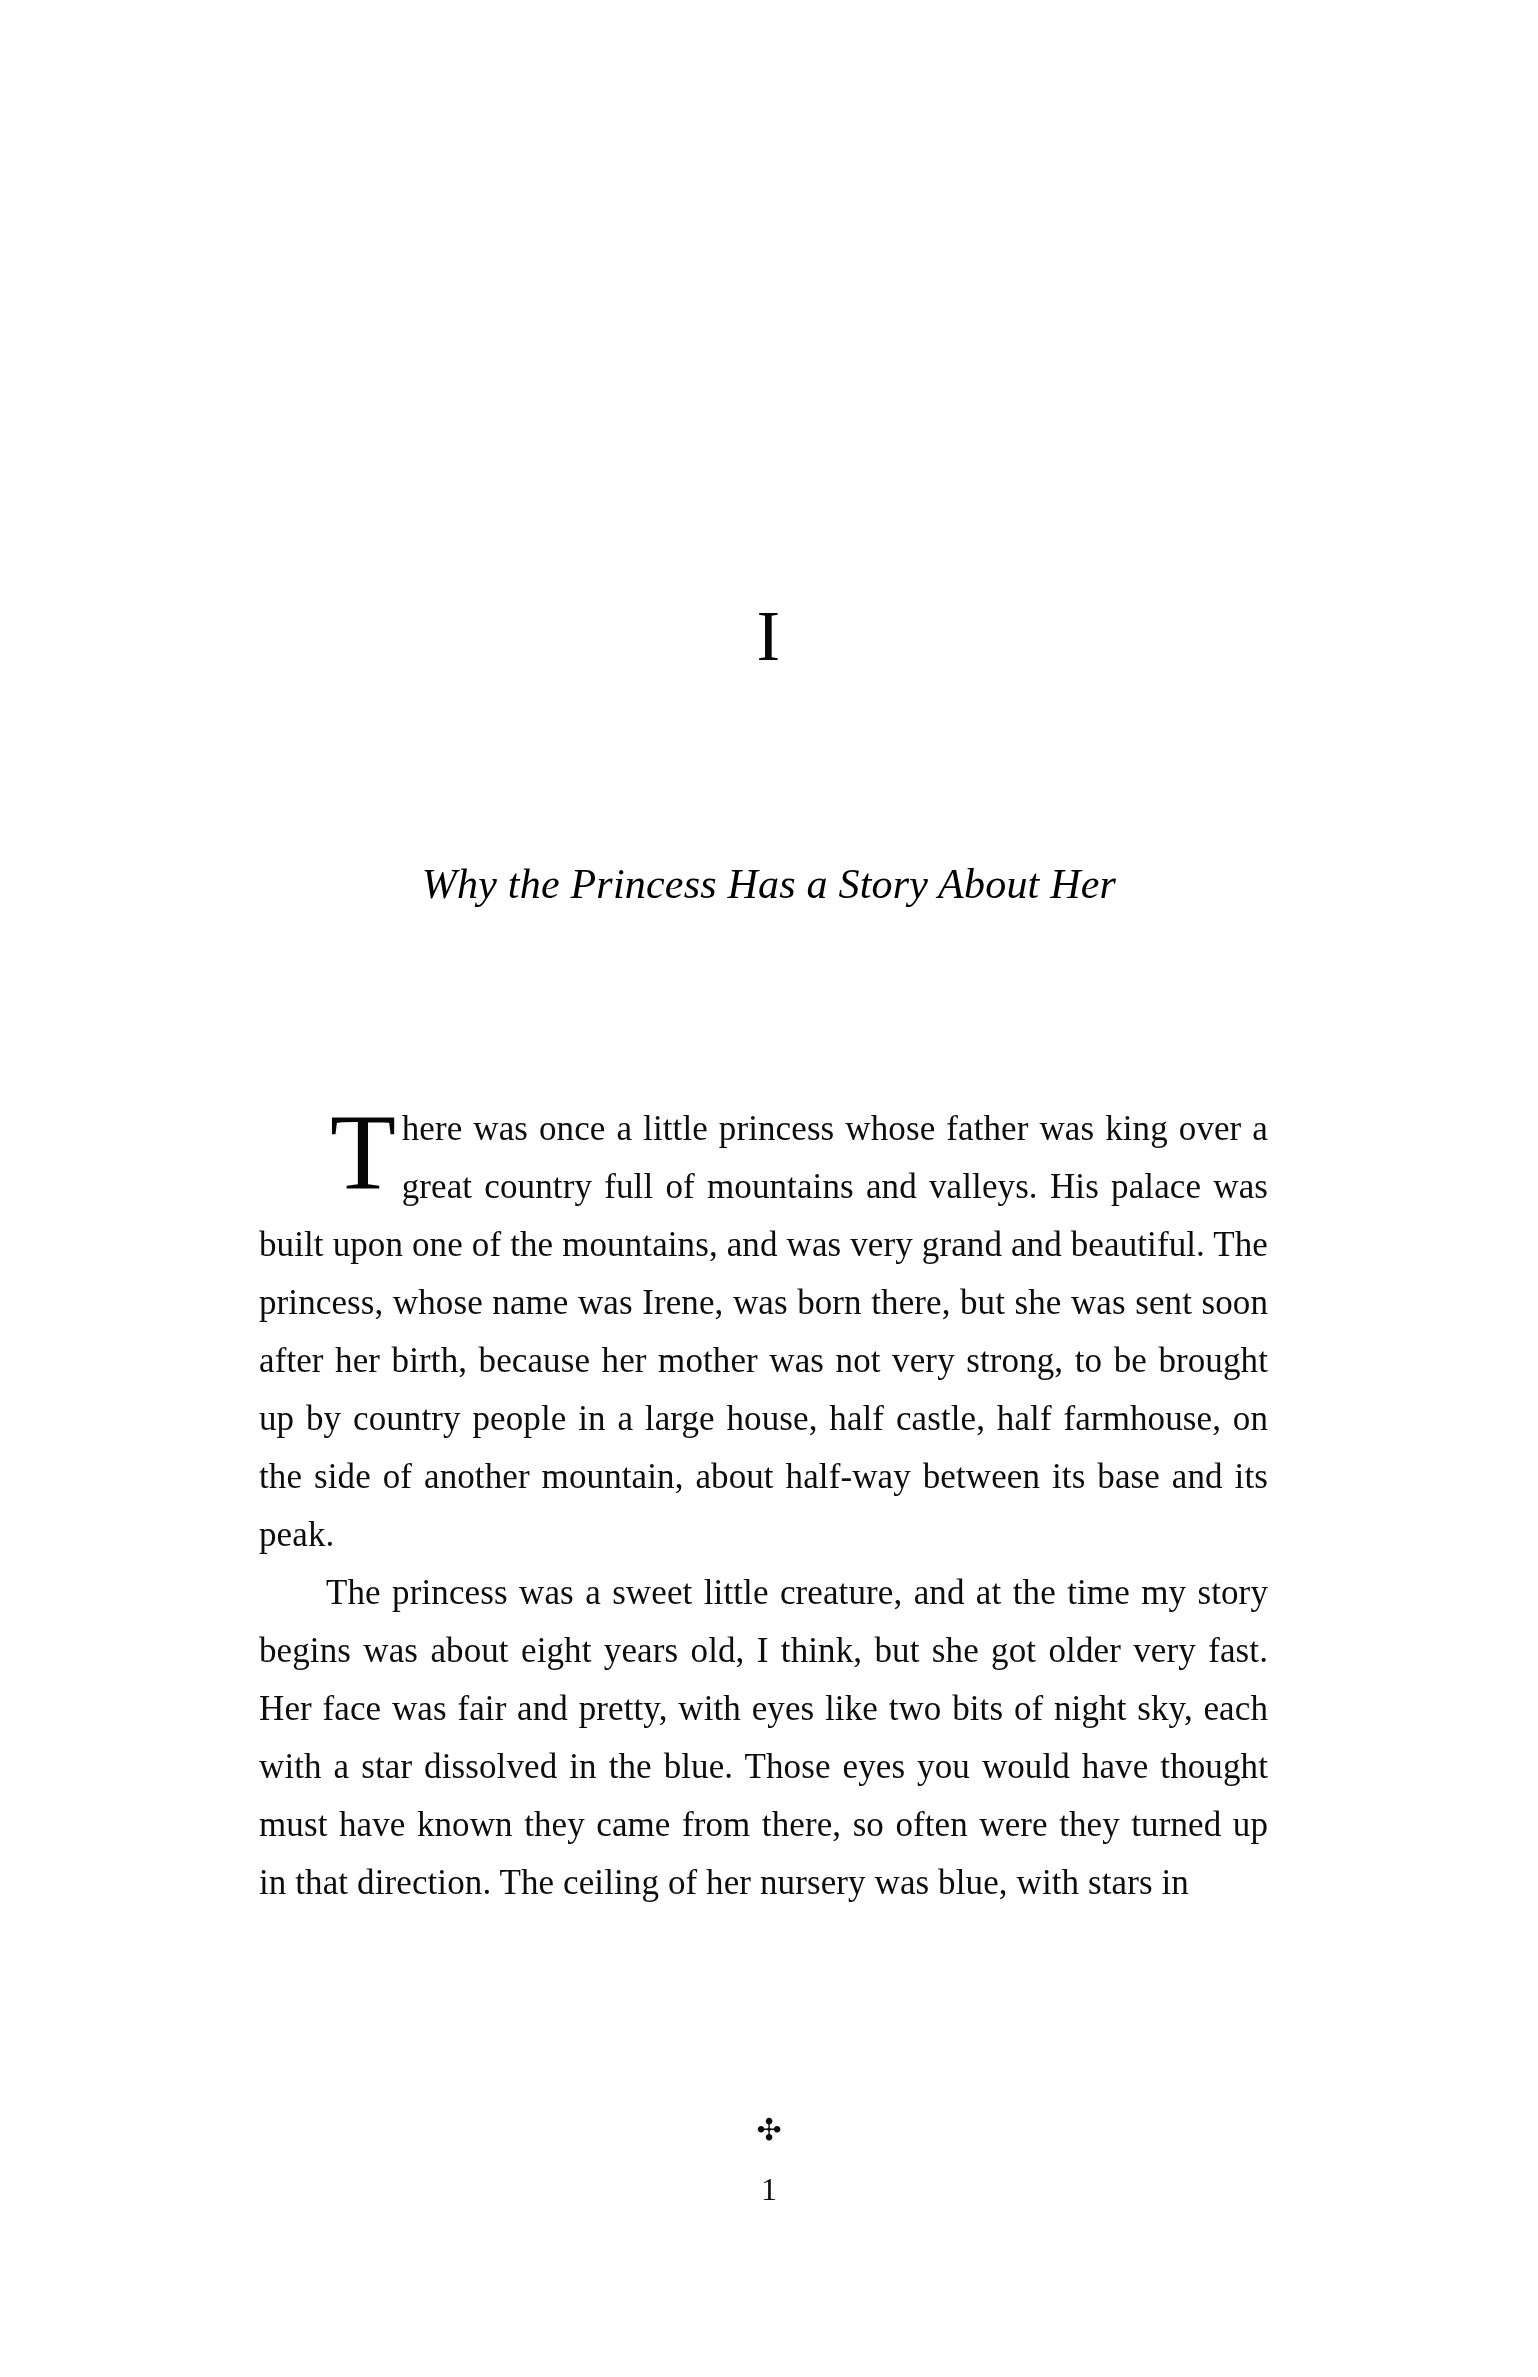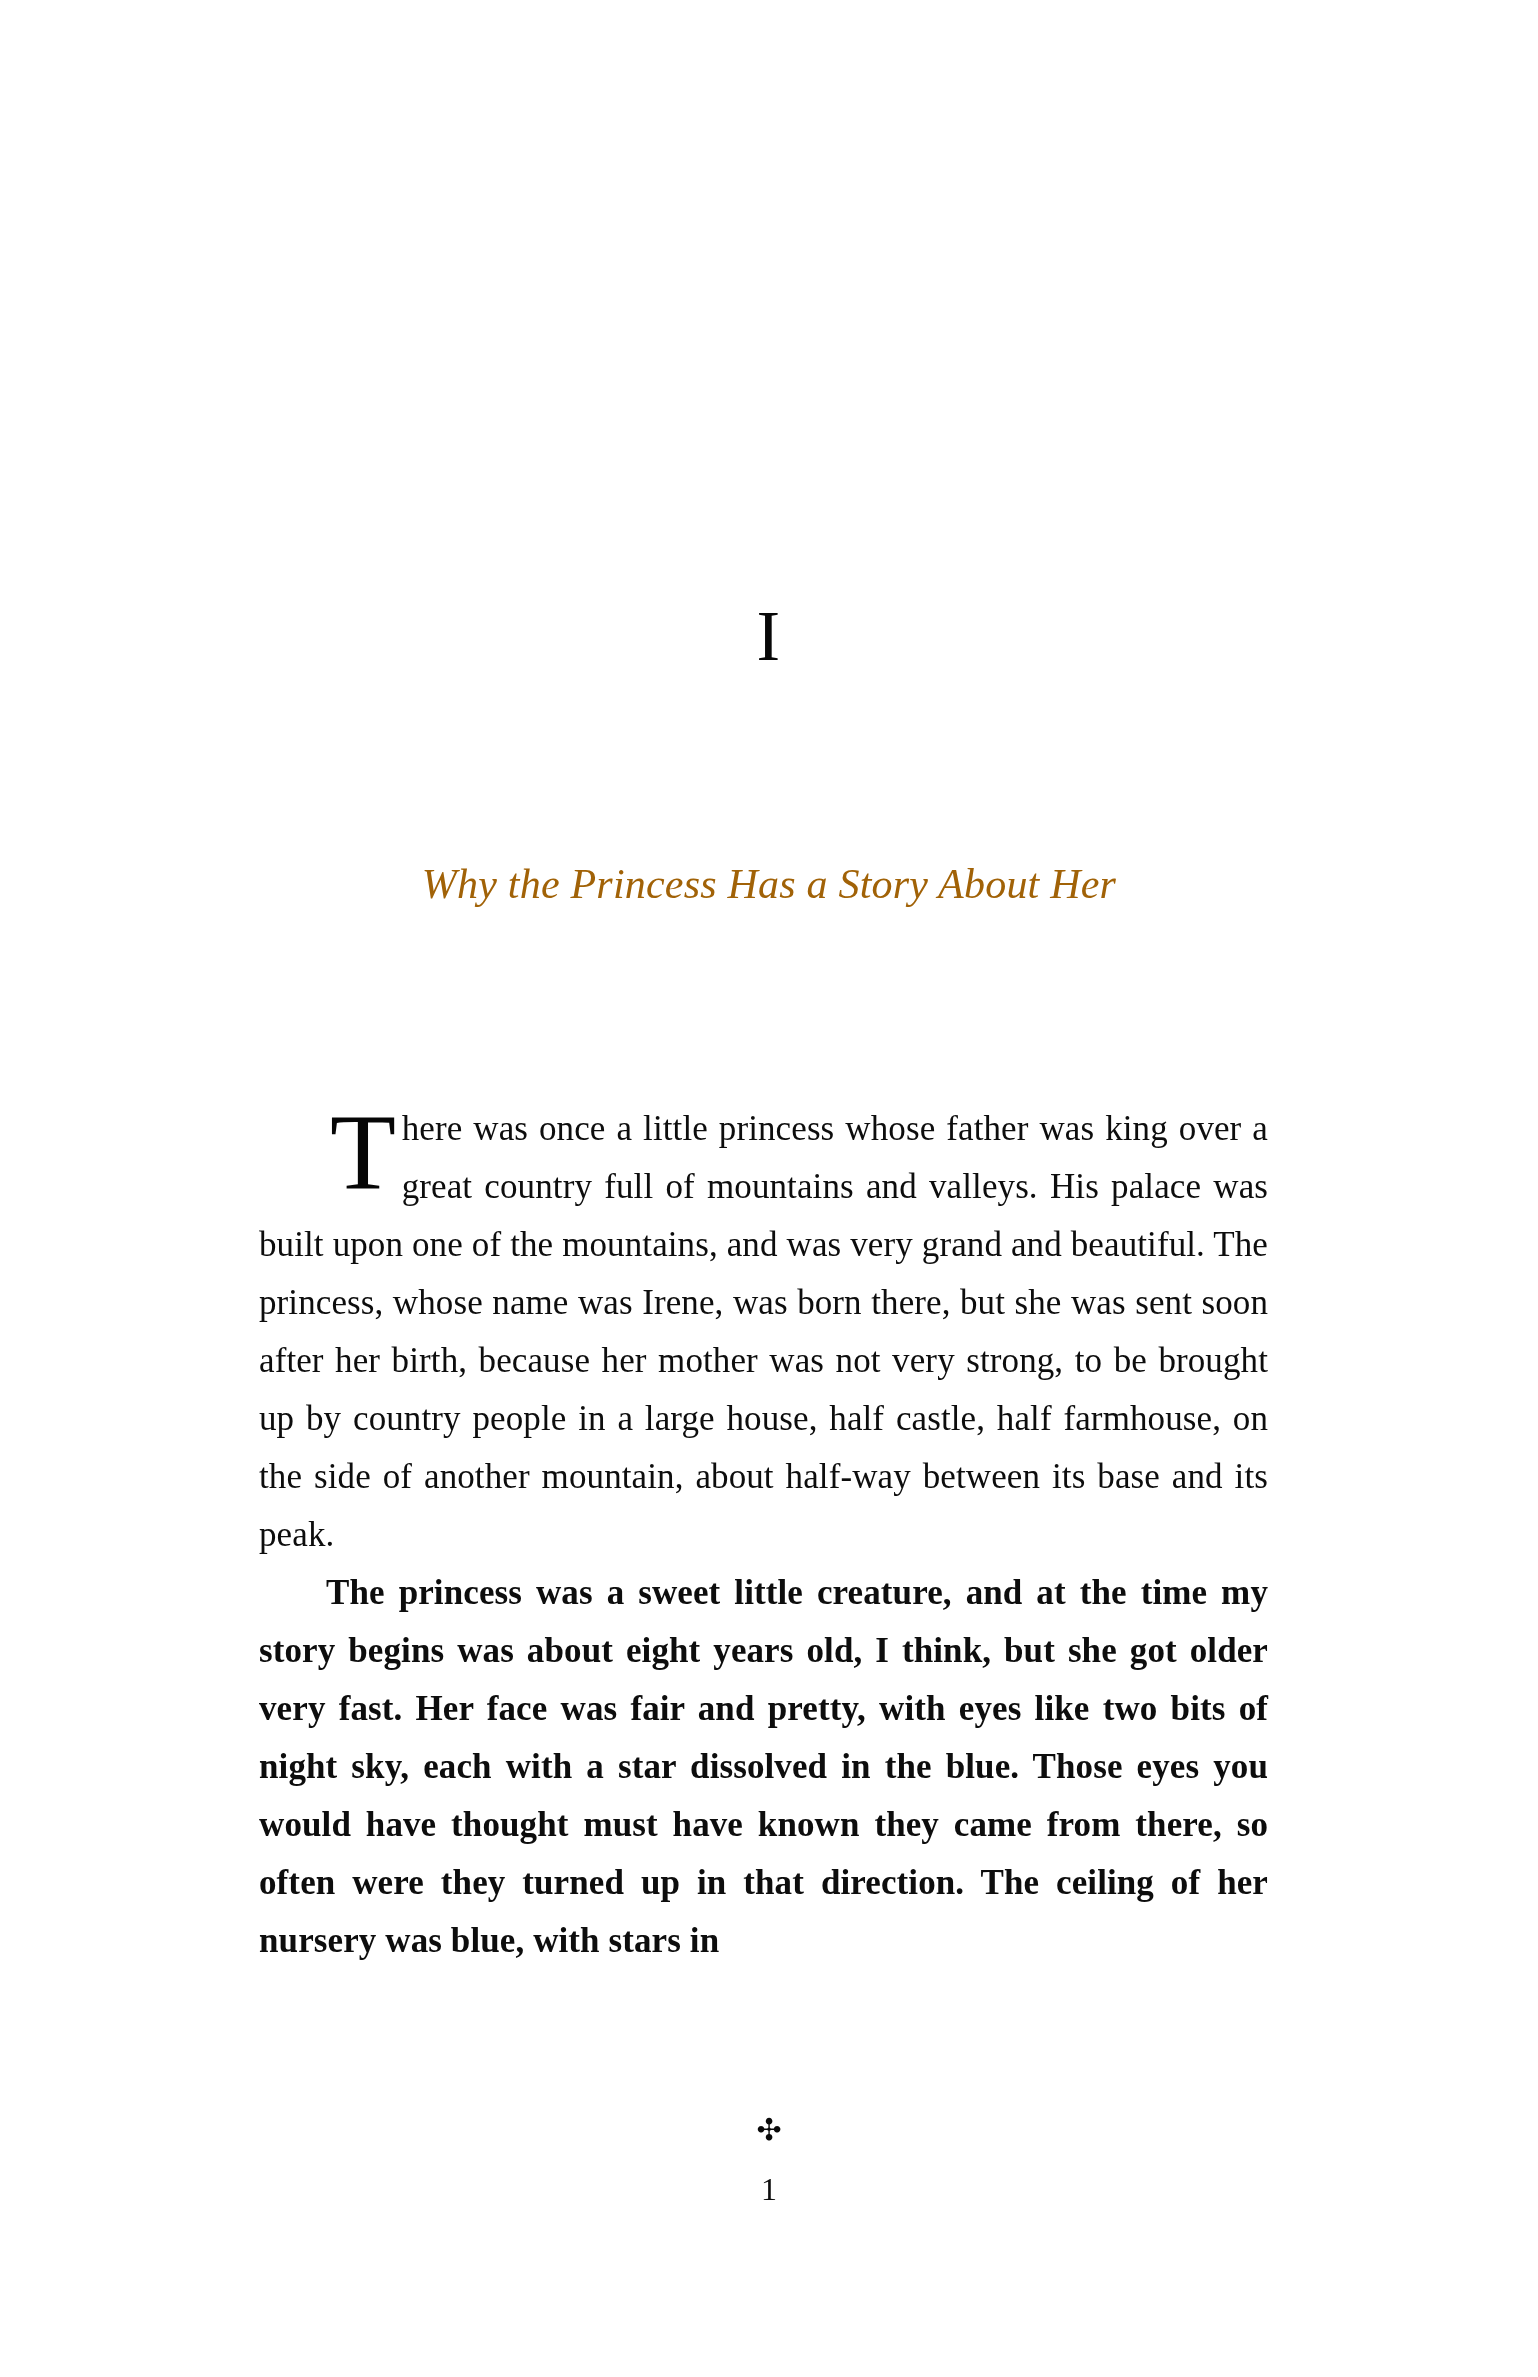--- a/index.html
+++ b/index.html
@@ -41,21 +41,21 @@
     top: 832px;
     left: 0;
     width: 1538px;
     text-align: center;
     font-family: "Liberation Serif", "DejaVu Serif", serif;
     font-style: italic;
     font-weight: 400;
     font-size: 42px;
     line-height: 1.18;
     letter-spacing: 0.005em;
-    color: #a16207;
+    color: #000000;
   }
 
   
   .body-block {
     position: absolute;
     top: 1100px;
     left: 259px;
     width: 1009px;
   }
 
@@ -65,21 +65,20 @@
     line-height: 58px;
     text-align: justify;
     text-justify: inter-word;
     letter-spacing: 0.003em;
     color: #0d0d0d;
     hyphens: none;
   }
 
   .body-para.indented {
     text-indent: 67px;
-    font-weight: bold;
   }
 
   
   .body-para.opening {
     text-indent: 0;
   }
 
   .body-para.opening .dropcap {
     float: left;
     font-family: "Liberation Serif", "DejaVu Serif", serif;

